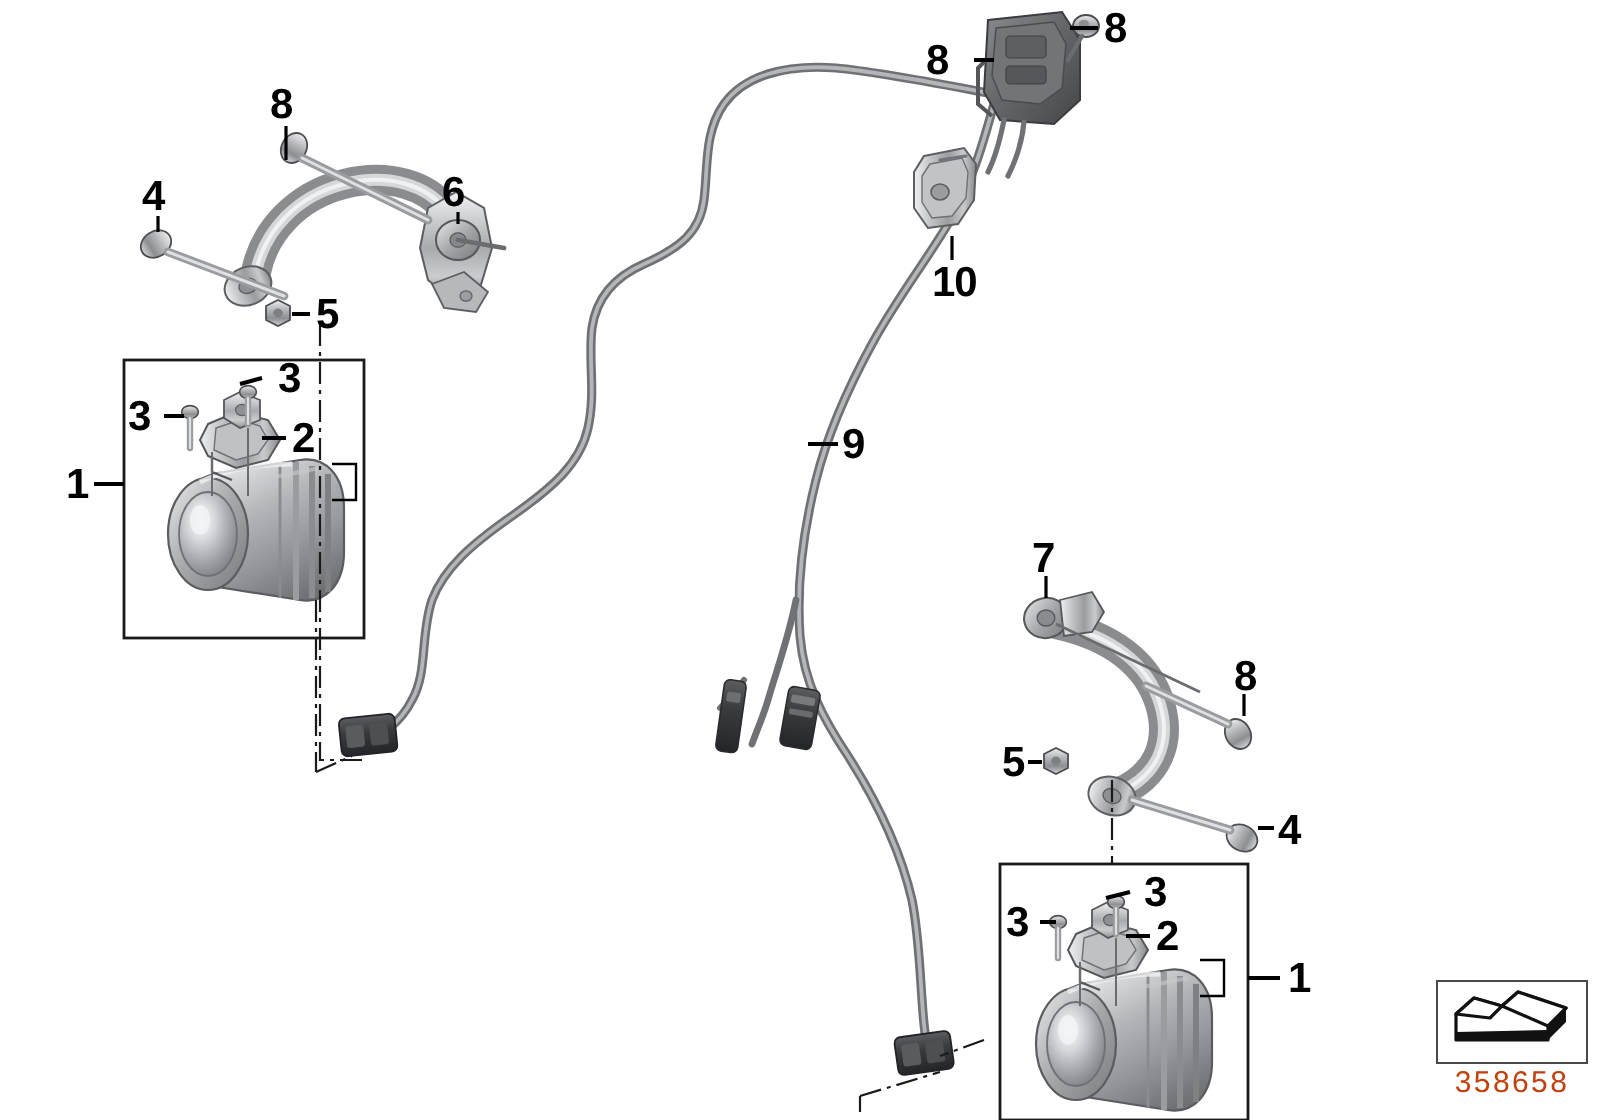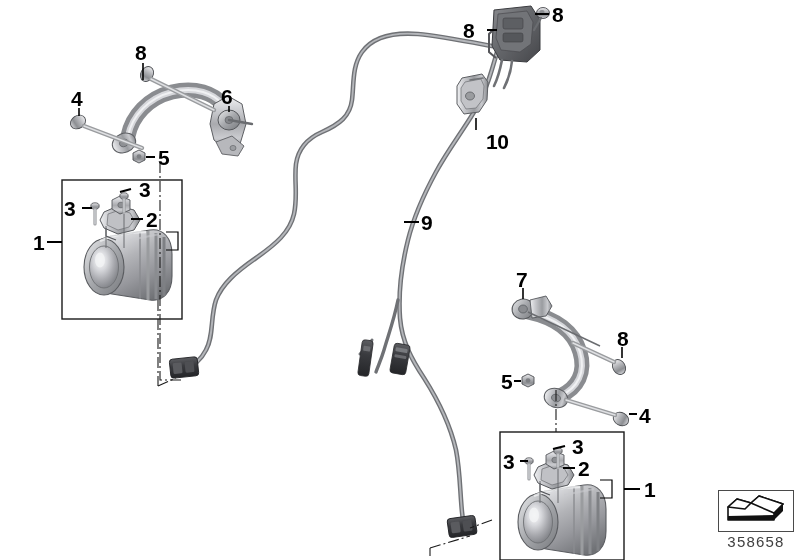--- a/index.html
+++ b/index.html
@@ -6,21 +6,21 @@
   html,body{margin:0;padding:0;background:#ffffff;}
   body{width:800px;height:560px;overflow:hidden;
        font-family:"Liberation Sans","DejaVu Sans",sans-serif;}
   #stage{position:relative;width:800px;height:560px;background:#ffffff;}
   #artboard{position:absolute;left:0;top:0;width:800px;height:560px;}
   .callout{position:absolute;font-weight:bold;color:#000;
            font-family:"Liberation Sans","DejaVu Sans",sans-serif;
            font-size:21px;line-height:21px;letter-spacing:-0.5px;
            -webkit-font-smoothing:none;}
   .pnum{position:absolute;left:712px;top:533px;width:88px;text-align:center;
-        font-size:15px;color:#404040;letter-spacing:1.2px;
+        font-size:15px;color:#c2410c;letter-spacing:1.2px;
         font-family:"Liberation Sans","DejaVu Sans",sans-serif;}
   .logobox{position:absolute;left:718px;top:490px;width:74px;height:40px;
            border:1.5px solid #4a4a4a;background:#ffffff;}
 </style>
 </head>
 <body>
 
 <div id="stage">
 
   <svg id="artboard" viewBox="0 0 800 560" width="800" height="560">
@@ -354,21 +354,21 @@
   <div class="callout" style="left:135px;top:42px">8</div>
   <div class="callout" style="left:71px;top:88px">4</div>
   <div class="callout" style="left:221px;top:86px">6</div>
   <div class="callout" style="left:158px;top:147px">5</div>
   <div class="callout" style="left:139px;top:179px">3</div>
   <div class="callout" style="left:64px;top:198px">3</div>
   <div class="callout" style="left:146px;top:209px">2</div>
   <div class="callout" style="left:33px;top:232px">1</div>
   <div class="callout" style="left:463px;top:20px">8</div>
   <div class="callout" style="left:552px;top:4px">8</div>
-  <div class="callout" style="left:486px;top:131px">10</div>
+  <div class="callout" style="left:466px;top:131px">10</div>
   <div class="callout" style="left:421px;top:212px">9</div>
   <div class="callout" style="left:516px;top:269px">7</div>
   <div class="callout" style="left:617px;top:328px">8</div>
   <div class="callout" style="left:501px;top:371px">5</div>
   <div class="callout" style="left:639px;top:405px">4</div>
   <div class="callout" style="left:572px;top:436px">3</div>
   <div class="callout" style="left:503px;top:451px">3</div>
   <div class="callout" style="left:578px;top:458px">2</div>
   <div class="callout" style="left:644px;top:479px">1</div>
 

